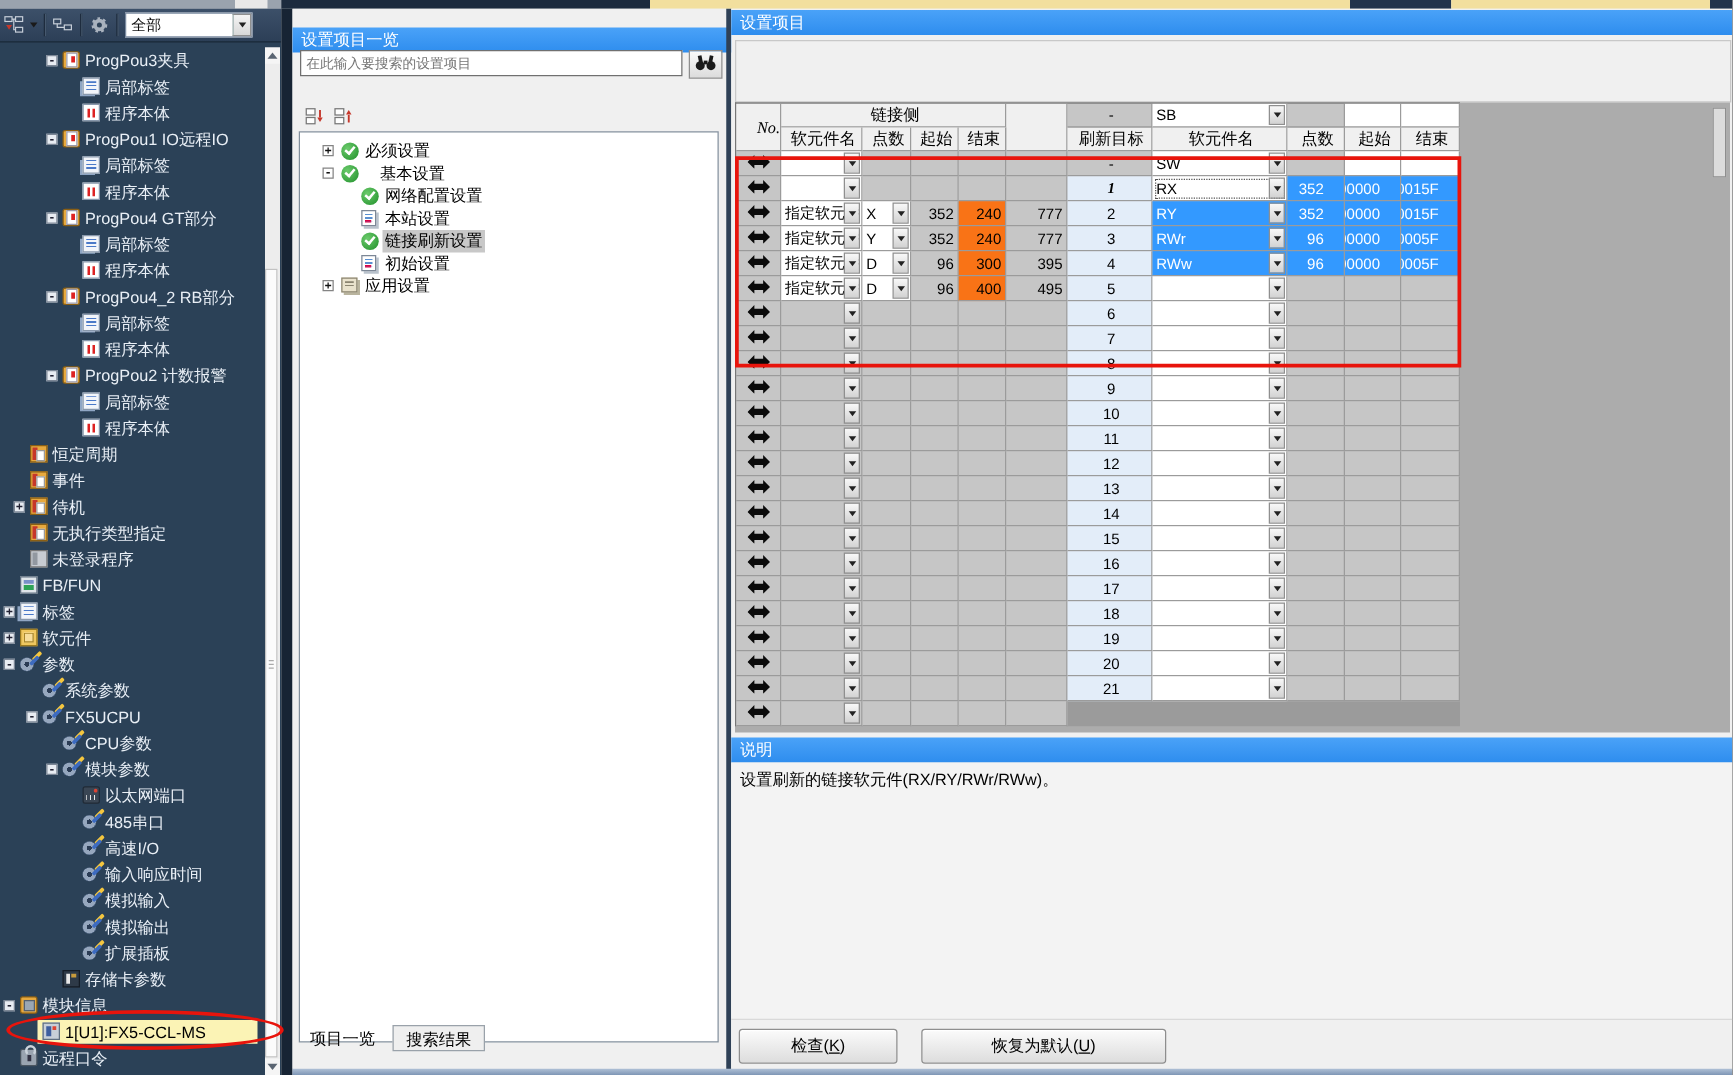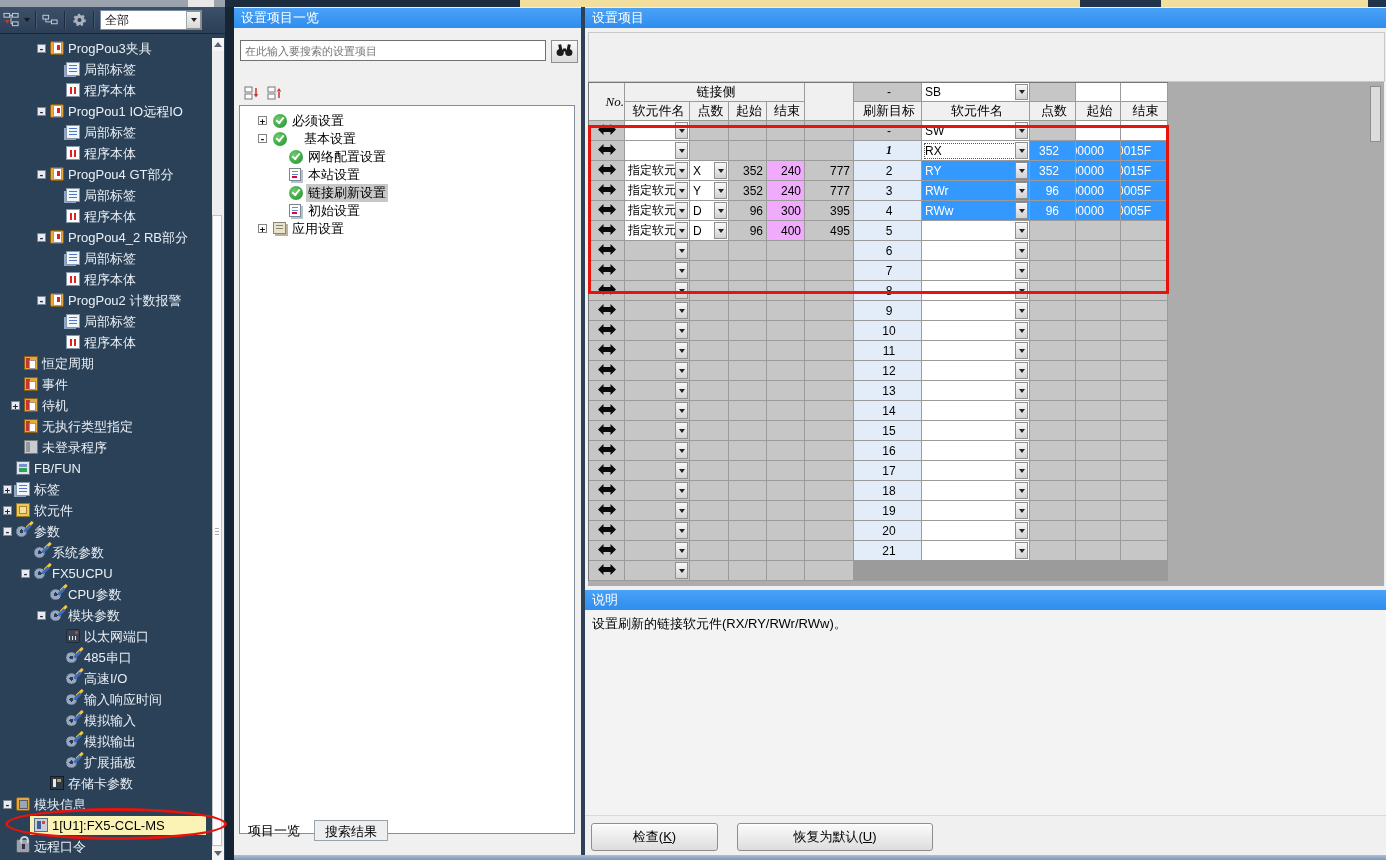--- a/index.html
+++ b/index.html
@@ -121,21 +121,21 @@
     grid-template-columns:36px 65px 39px 38px 38px 49px 68px 108px 46px 45px 47px;
     grid-template-rows:19px 19px repeat(23,20px);
     border-left:1px solid #767676;border-top:1px solid #767676;background:#9B9B9B;}
   .tc{border-right:1px solid #9B9B9B;border-bottom:1px solid #9B9B9B;box-sizing:border-box;
     font-size:12px;display:flex;align-items:center;overflow:hidden;position:relative;background:#FFF;}
   .th{background:#F0F0F0;justify-content:center;color:#000;font-size:13px;}
   .th-no{font-style:italic;font-family:"Liberation Serif",serif;justify-content:flex-end;}
   .cdis{background:#C6C6C6;}
   .cnum{background:#C6C6C6;justify-content:flex-end;padding-right:3px;color:#000;}
   .cw{background:#FFF;}
-  .cwnum{background:#f0abfc;justify-content:flex-end;padding-right:3px;color:#000;}
+  .cwnum{background:#f97316;justify-content:flex-end;padding-right:3px;color:#000;}
   .csel{background:#3399FF;color:#FFF;}
   .cselnum{background:#3399FF;color:#FFF;justify-content:flex-end;padding-right:16px;}
   .ncell{background:#E3EDF9;justify-content:center;color:#000;}
   .ncell.dash{background:#C6C6C6;}
   .ncell.it{font-style:italic;font-weight:bold;font-family:"Liberation Serif",serif;}
   .cfoc{background:#FFF;outline:1px dotted #555;outline-offset:-3px;}
   .celltxt{padding-left:3px;white-space:nowrap;}
   .dd{position:absolute;right:1px;top:1px;bottom:1px;width:13px;background:linear-gradient(#F8F8F8,#D2D2D2);
     border:1px solid #8F8F8F;display:flex;align-items:center;justify-content:center;box-sizing:border-box;}
   .ddt{width:0;height:0;border-left:3px solid transparent;border-right:3px solid transparent;border-top:4px solid #222;}
@@ -383,21 +383,21 @@
       <div class="sb-btn" style="bottom:0;">
           <span class="tri-dn"></span>
         </div>
     </div>
   </div>
   <div id="anno-ellipse"></div>
 
   <div id="divider1"></div>
 
   <div id="panel-list">
-    <div class="titlebar" style="left:0;top:1px;width:391px;">
+    <div class="titlebar" style="left:0;top:15px;width:391px;">
       <span>设置项目一览</span>
     </div>
     <input id="search-input" type="text" placeholder="在此输入要搜索的设置项目" style="">
     <button id="search-btn">
       <span>
         <svg width="17" height="13" viewBox="0 0 17 13">
             <circle cx="4.2" cy="8.5" r="3.6" fill="#1A1A1A"></circle>
             <circle cx="12.8" cy="8.5" r="3.6" fill="#1A1A1A"></circle>
             <rect x="2.8" y="0.5" width="3" height="6" fill="#1A1A1A" transform="rotate(-12 4.2 3.5)"></rect>
             <rect x="11.2" y="0.5" width="3" height="6" fill="#1A1A1A" transform="rotate(12 12.8 3.5)"></rect>

